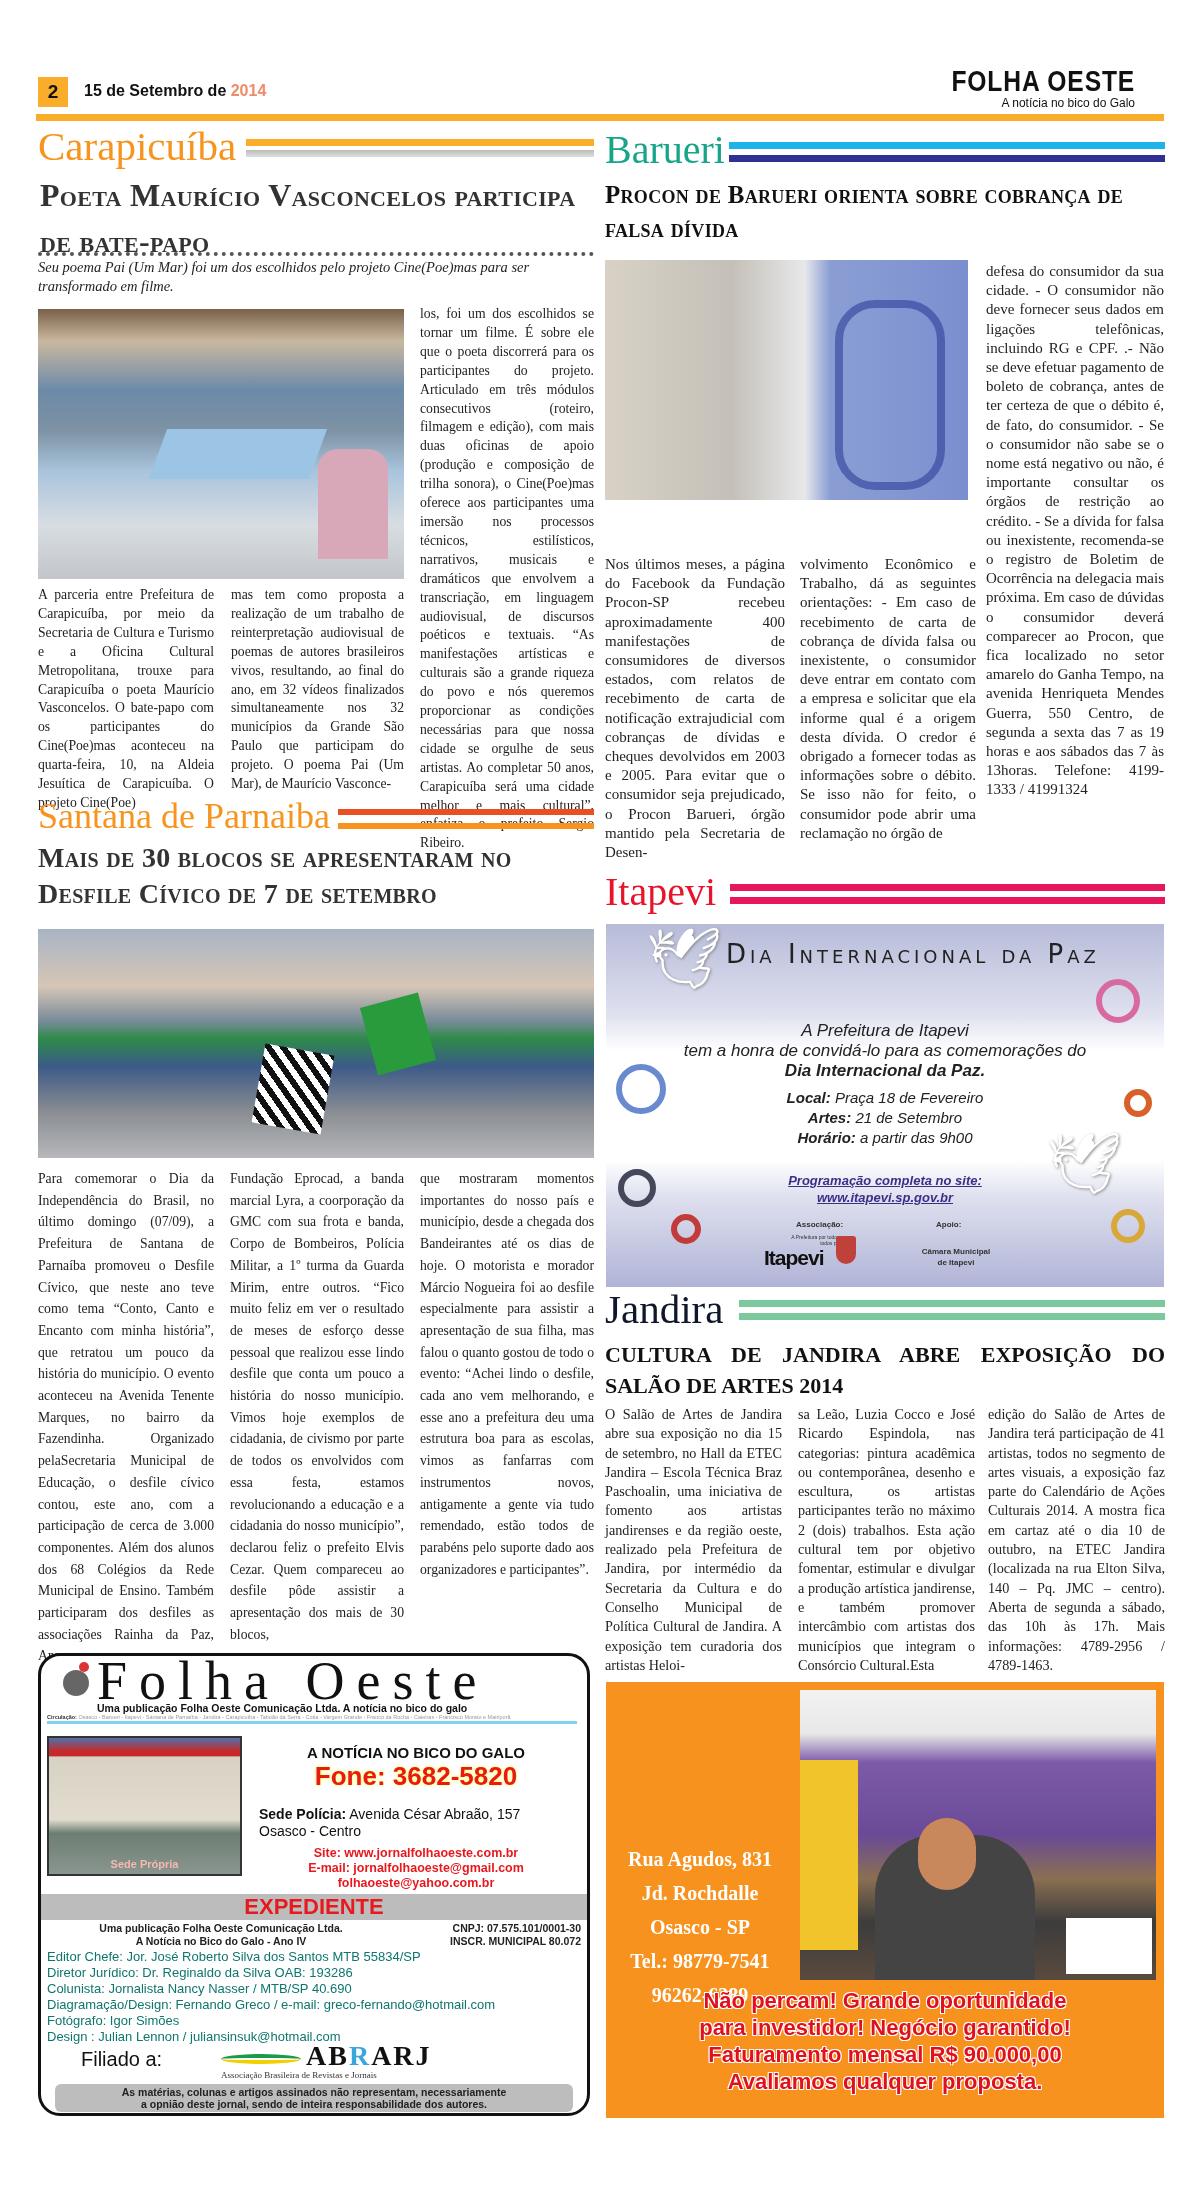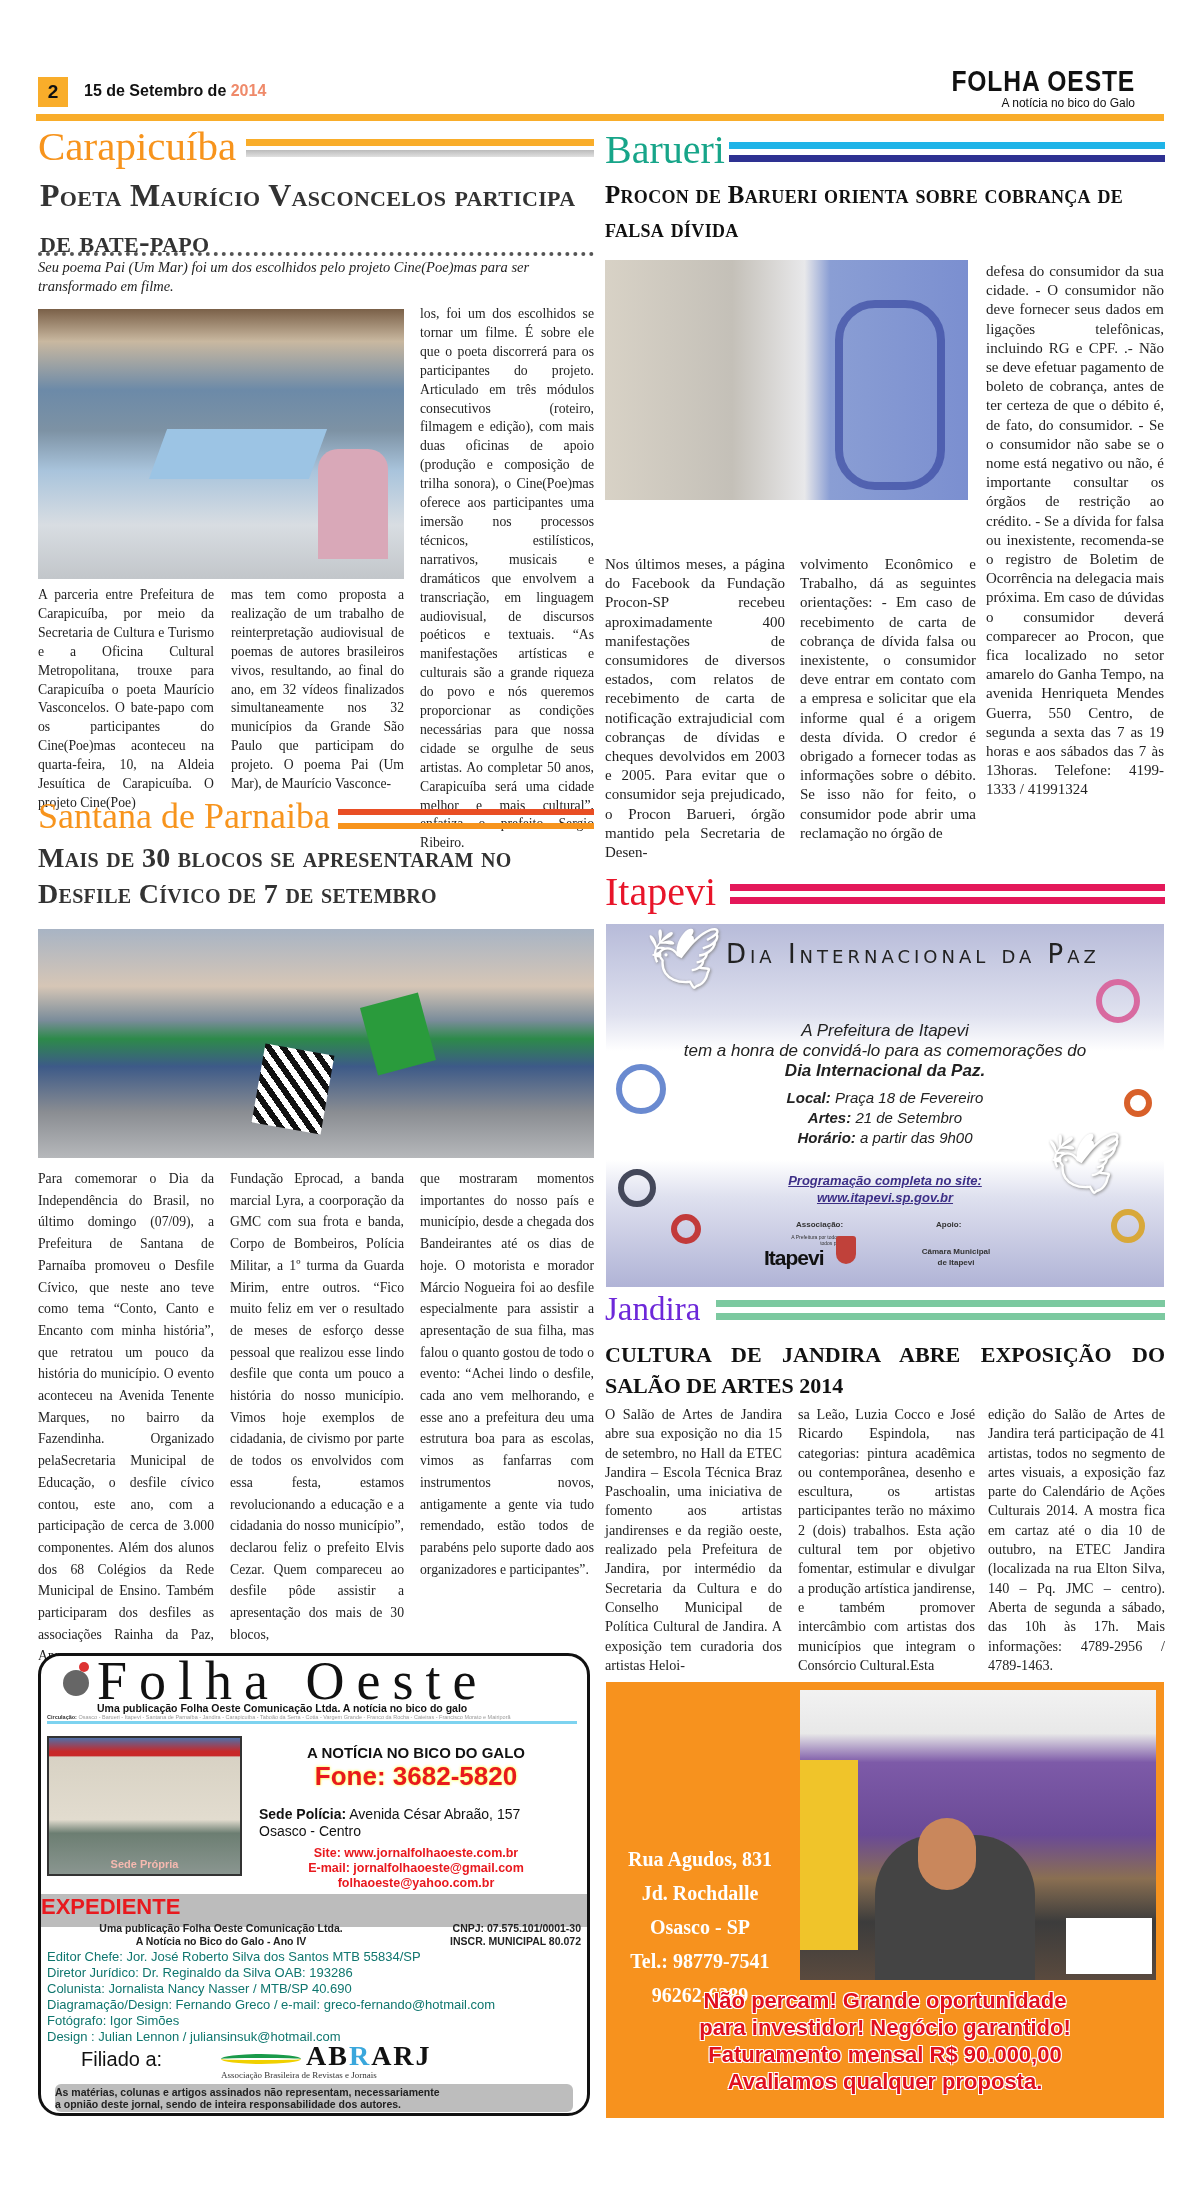--- a/index.html
+++ b/index.html
@@ -117,21 +117,21 @@
   </div>
   <div style="position:absolute;left:190px;top:296px;font-size:8px;font-weight:bold;color:#333">Associação:</div>
   <div style="position:absolute;left:330px;top:296px;font-size:8px;font-weight:bold;color:#333">Apoio:</div>
   <div style="position:absolute;left:175px;top:310px;font-size:5px;color:#333;width:60px;text-align:right">A Prefeitura por todos, todos por</div>
   <div style="position:absolute;left:158px;top:322px;font-size:21px;font-weight:bold;color:#111;letter-spacing:-1px">Itapevi</div>
   <div style="position:absolute;left:230px;top:312px;width:20px;height:28px;background:#c0413a;border-radius:3px 3px 10px 10px"></div>
   <div style="position:absolute;left:310px;top:322px;width:80px;font-size:8px;font-weight:bold;color:#333;line-height:11px">Câmara Municipal de Itapevi</div>
 </div>
 
 <div class="abs" style="left:605px;top:1287px;width:560px;display:flex;align-items:center;gap:16px">
-  <span class="sec-title" style="color:#6d28d9;font-size:33px">Jandira</span>
+  <span class="sec-title" style="color:#0f172a;font-size:41px">Jandira</span>
   <div class="deco" style="flex:1;height:20px;margin-top:2px">
       <i style="background:#7cc9a0"></i>
       <i style="background:#7cc9a0"></i>
     </div>
 </div>
 <div class="abs" style="left:605px;top:1339px;width:560px;font-family:'Liberation Serif',serif;font-weight:bold;font-size:22px;line-height:31px;color:#111;text-align:justify;text-align-last:left">CULTURA DE JANDIRA ABRE EXPOSIÇÃO DO SALÃO DE ARTES 2014</div>
 <div class="abs col" style="left:605px;top:1405px;width:177px;font-size:14.2px;line-height:19.3px">O Salão de Artes de Jandira abre sua exposição no dia 15 de setembro, no Hall da ETEC Jandira – Escola Técnica Braz Paschoalin, uma iniciativa de fomento aos artistas jandirenses e da região oeste, realizado pela Prefeitura de Jandira, por intermédio da Secretaria da Cultura e do Conselho Municipal de Política Cultural de Jandira. A exposição tem curadoria dos artistas Heloi-</div>
 <div class="abs col" style="left:798px;top:1405px;width:177px;font-size:14.2px;line-height:19.3px">sa Leão, Luzia Cocco e José Ricardo Espindola, nas categorias: pintura acadêmica ou contemporânea, desenho e escultura, os artistas participantes terão no máximo 2 (dois) trabalhos. Esta ação cultural tem por objetivo fomentar, estimular e divulgar a produção artística jandirense, e também promover intercâmbio com artistas dos municípios que integram o Consórcio Cultural.Esta</div>
 <div class="abs col" style="left:988px;top:1405px;width:177px;font-size:14.2px;line-height:19.3px">edição do Salão de Artes de Jandira terá participação de 41 artistas, todos no segmento de artes visuais, a exposição faz parte do Calendário de Ações Culturais 2014. A mostra fica em cartaz até o dia 10 de outubro, na ETEC Jandira (localizada na rua Elton Silva, 140 – Pq. JMC – centro). Aberta de segunda a sábado, das 10h às 17h. Mais informações: 4789-2956 / 4789-1463.</div>
 
@@ -149,21 +149,21 @@
   <div class="abs ss" style="left:215px;top:88px;width:320px;text-align:center">
     <div style="font-size:15px;font-weight:bold;color:#111">A NOTÍCIA NO BICO DO GALO</div>
     <div style="font-size:26px;font-weight:bold;color:#e8191e;text-shadow:0 0 3px #ff0">Fone: 3682-5820</div>
   </div>
   <div class="abs ss" style="left:218px;top:150px;width:320px;font-size:14px;color:#111;line-height:17px"><b>Sede Polícia:</b><span> Avenida César Abraão, 157</span><br><span>Osasco - Centro</span></div>
   <div class="abs ss" style="left:215px;top:190px;width:320px;text-align:center;font-size:12.5px;font-weight:bold;color:#e8191e;line-height:15px">
     <div>Site: www.jornalfolhaoeste.com.br</div>
     <div>E-mail: jornalfolhaoeste@gmail.com</div>
     <div>folhaoeste@yahoo.com.br</div>
   </div>
-  <div class="abs ss" style="left:0;top:238px;width:546px;height:33px;background:#bcbcbc;font-size:22px;font-weight:bold;color:#e8191e;line-height:26px">EXPEDIENTE</div>
+  <div class="abs ss" style="left:0;top:238px;width:546px;height:26px;background:#bcbcbc;text-align:center;font-size:22px;font-weight:bold;color:#e8191e;line-height:26px">EXPEDIENTE</div>
   <div class="abs ss" style="left:20px;top:266px;width:320px;text-align:center;font-size:10.5px;font-weight:bold;color:#222;line-height:13px">
     <div>Uma publicação Folha Oeste Comunicação Ltda.</div>
     <div>A Notícia no Bico do Galo - Ano IV</div>
   </div>
   <div class="abs ss" style="left:350px;top:266px;width:190px;text-align:right;font-size:10.5px;font-weight:bold;color:#222;line-height:13px">
     <div>CNPJ: 07.575.101/0001-30</div>
     <div>INSCR. MUNICIPAL 80.072</div>
   </div>
   <div class="abs ss" style="left:6px;top:293px;width:540px;font-size:13px;color:#0f766e;line-height:16px">
     <div>Editor Chefe: Jor. José Roberto Silva dos Santos MTB 55834/SP</div>
@@ -172,21 +172,21 @@
     <div>Diagramação/Design: Fernando Greco  / e-mail: greco-fernando@hotmail.com</div>
     <div>Fotógrafo: Igor Simões</div>
     <div>Design : Julian Lennon / juliansinsuk@hotmail.com</div>
   </div>
   <div class="abs ss" style="left:40px;top:392px;font-size:20px;color:#111">Filiado a:</div>
   <div class="abs" style="left:180px;top:394px;width:80px;height:20px">
     <div style="position:absolute;left:0;top:4px;width:80px;height:10px;border-radius:50%;border-top:4px solid #1a9a4a;border-bottom:4px solid #f0d000"></div>
   </div>
   <div class="abs" style="left:265px;top:384px;font:bold 28px 'Liberation Serif',serif;letter-spacing:2px;color:#111"><span>AB</span><span style="color:#3aa7dc">R</span><span>ARJ</span></div>
   <div class="abs" style="left:180px;top:414px;font-size:9px;color:#333">Associação Brasileira de Revistas e Jornais</div>
-  <div class="abs ss" style="left:14px;top:428px;width:518px;height:28px;background:#bdbdbd;border-radius:6px;font-size:10.5px;font-weight:bold;color:#222;line-height:12px;padding-top:2px">
+  <div class="abs ss" style="left:14px;top:428px;width:518px;height:28px;background:#bdbdbd;border-radius:6px;text-align:center;font-size:10.5px;font-weight:bold;color:#222;line-height:12px;padding-top:2px">
     <div>As matérias, colunas e artigos assinados não representam, necessariamente</div>
     <div>a opnião deste jornal, sendo de inteira responsabilidade dos autores.</div>
   </div>
 </div>
 
 <div class="abs" style="left:606px;top:1682px;width:558px;height:436px;background:#f7921e">
   <div class="abs" style="left:6px;top:160px;width:176px;text-align:center;font:bold 20px 'Liberation Serif',serif;color:#fff;line-height:34px">
     <div>Rua Agudos, 831</div>
     <div>Jd. Rochdalle</div>
     <div>Osasco - SP</div>

